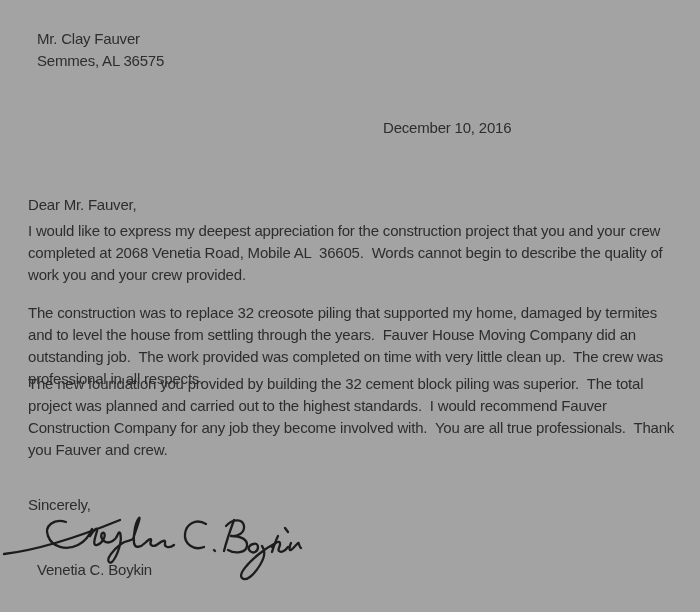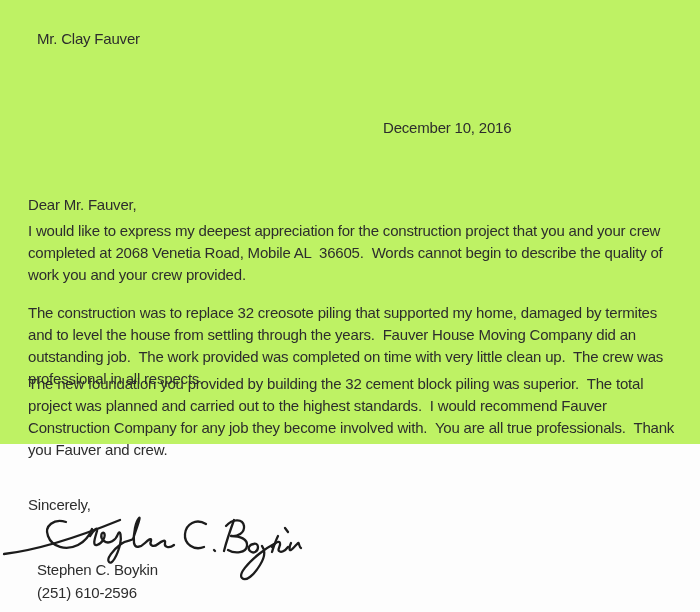--- a/index.html
+++ b/index.html
@@ -10,22 +10,22 @@
     width: 700px;
     height: 612px;
     background: #fdfdfd;
     font-family: "Liberation Sans", sans-serif;
     color: #2d2d2d;
     overflow: hidden;
   }
   .letter-page {
     position: relative;
     width: 700px;
-    height: 444px;
-    background: #bef264;
+    height: 612px;
+    background: #a3a3a3;
   }
   .txt {
     position: absolute;
     font-size: 15px;
     line-height: 22px;
     letter-spacing: -0.2px;
     color: #2d2d2d;
   }
   .recipient-block {
     left: 37px;
@@ -67,20 +67,21 @@
   .signer-name { left: 37px; top: 559px; }
   .signer-phone { left: 37px; top: 582px; }
 </style>
 </head>
 <body>
 
 <div class="letter-page">
 
   <div class="txt recipient-block">
     <div>Mr. Clay Fauver</div>
+    <div>Semmes, AL  36575</div>
   </div>
 
   <div class="txt date-line">December 10, 2016</div>
 
   <div class="txt salutation">Dear Mr. Fauver,</div>
 
   <div class="txt body-paragraph para-1">I would like to express my deepest appreciation for the construction project that you and your crew completed at 2068 Venetia Road, Mobile AL  36605.  Words cannot begin to describe the quality of work you and your crew provided.</div>
 
   <div class="txt body-paragraph para-2">The construction was to replace 32 creosote piling that supported my home, damaged by termites and to level the house from settling through the years.  Fauver House Moving Company did an outstanding job.  The work provided was completed on time with very little clean up.  The crew was professional in all respects.</div>
 
@@ -112,17 +113,16 @@
         <path d="M276 28 C273 34 271 41 270 44"></path>
         <path d="M270 39 C273 35 277 32 278 35 C279 38 275 41 277 43 C279 45 283 43 286 39"></path>
 
         <path d="M289 35 C287 39 287 43 289 42 C291 41 294 37 296 35 C297 34 297 39 299 40"></path>
 
         <path d="M283 20 L286 24"></path>
       </g>
     </svg>
   </div>
 
-  <div class="txt signer-name">Stephen C. Boykin</div>
+  <div class="txt signer-name">Venetia C. Boykin</div>
 
-  <div class="txt signer-phone">(251) 610-2596</div>
 
 </div>
 
 </body></html>

